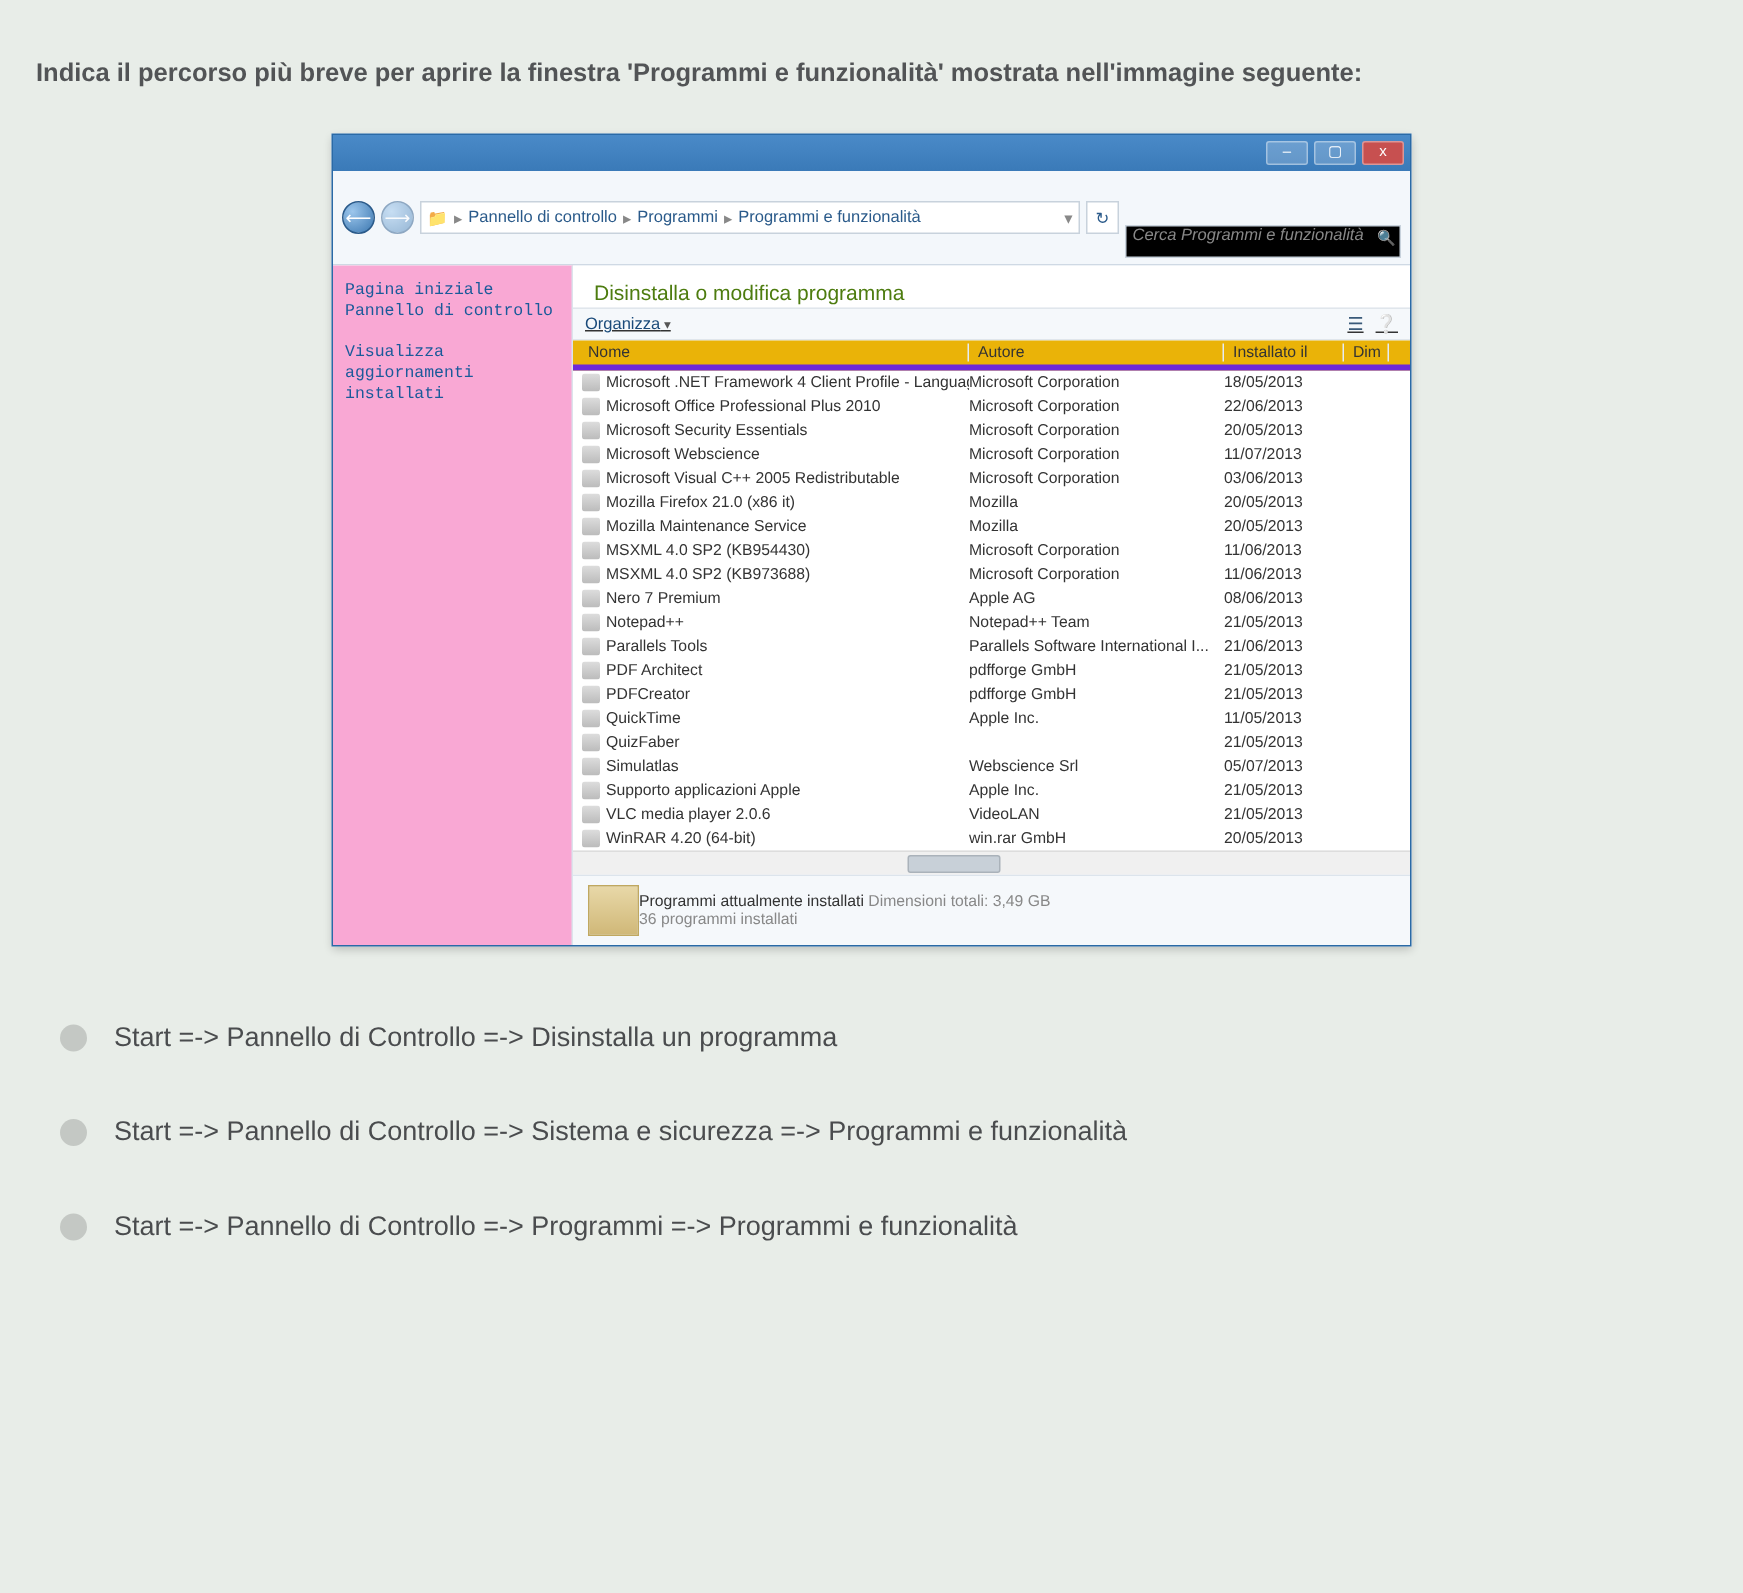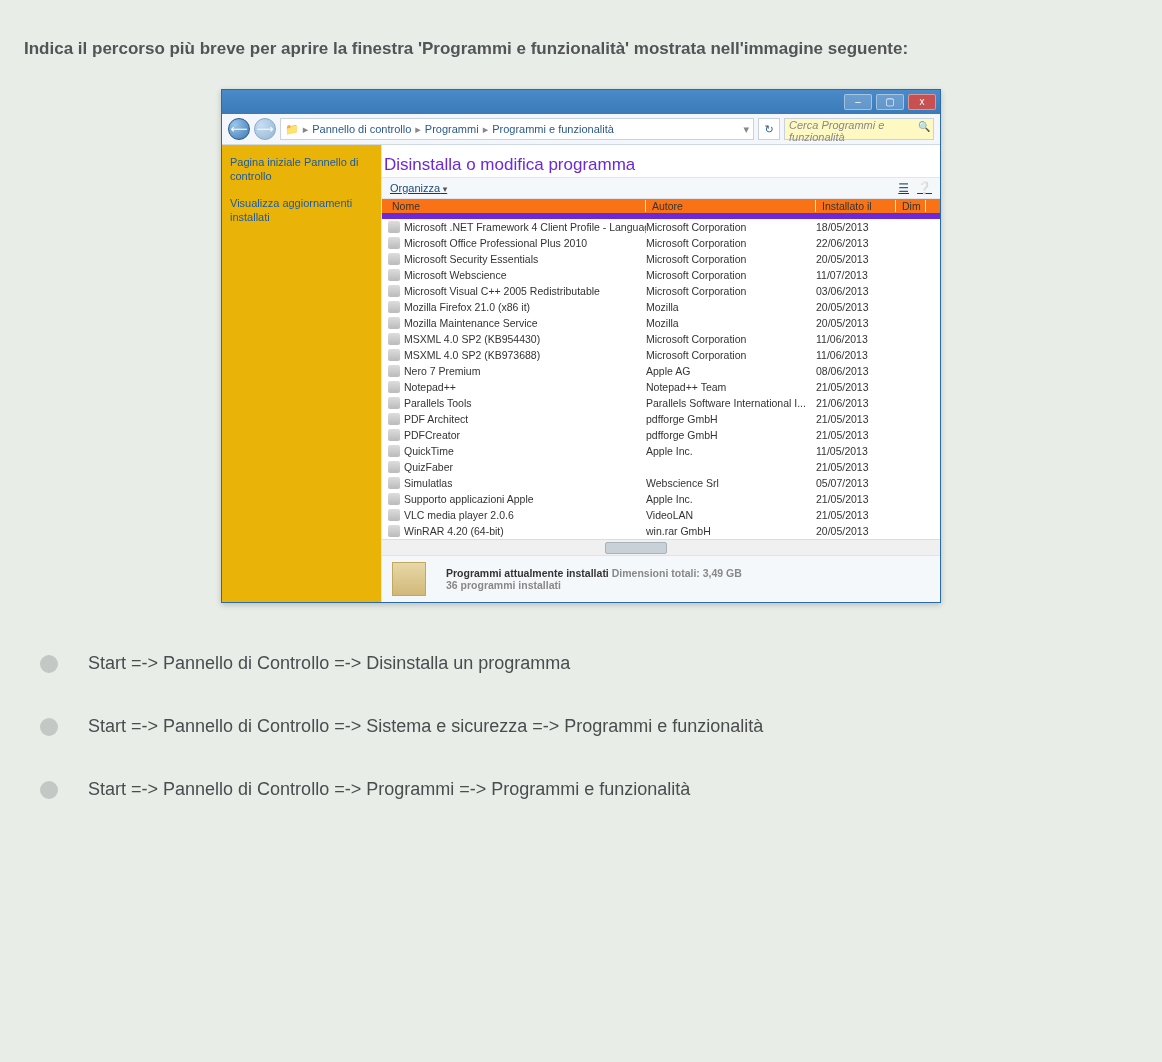--- a/index.html
+++ b/index.html
@@ -83,67 +83,69 @@
   .crumbs .sep { color: #888; }
   .refreshbtn {
     width: 22px; height: 22px;
     border: 1px solid #c8d2dc;
     background: #fff;
     font-size: 11px;
     display: flex; align-items: center; justify-content: center;
     color: #2a5a8a;
   }
   .searchbox {
-    width: 150px; height: 22px;
+    width: 184px; height: 22px;
     border: 1px solid #c8d2dc;
-    background: #fef9c3;
+    background: #000000;
     font-size: 11px;
     font-style: italic;
     color: #888;
     padding: 0 18px 0 4px;
     position: relative;
+    margin-top: 32px;
   }
   .searchbox::after {
     content: "🔍";
     position: absolute; right: 2px; top: 2px;
     font-size: 10px;
     color: #2a5a8a;
     font-style: normal;
   }
   .body {
     display: flex;
     background: #fff;
   }
   .sidebar {
     width: 160px;
-    background: #eab308;
+    background: #f9a8d4;
     border-right: 1px solid #dce4ec;
     padding: 10px 8px;
     font-size: 11px;
+    font-family: Liberation Mono, monospace;
   }
   .sidebar .slink {
     color: #1a5a9a;
     margin-bottom: 12px;
     cursor: pointer;
     line-height: 1.3;
   }
   .sidebar .slink.with-icon { position: relative; padding-left: 14px;}
   .sidebar .slink.with-icon::before {
     content: "⚙"; position: absolute; left: -2px; top: 0;
     font-size: 10px; color: #5a8ab8;
   }
   .main {
     flex: 1;
     display: flex;
     flex-direction: column;
   }
   .main .heading {
-    padding: 10px 14px 2px 2px;
-    color: #6d28d9;
-    font-size: 17px;
+    padding: 10px 14px 2px 14px;
+    color: #4d7c0f;
+    font-size: 14px;
   }
   .main .sub {
     padding: 4px 14px 10px 14px;
     font-size: 10.5px;
     color: #555;
   }
   .toolbar {
     border-top: 1px solid #e0e6ec;
     border-bottom: 1px solid #e0e6ec;
     background: #f5f8fb;
@@ -157,22 +159,22 @@
   .toolbar .org { color: #1a4a7a; }
   .toolbar .org::after { content: " ▾"; font-size: 9px; color: #555;}
   .toolbar .right-icons { display: flex; gap: 8px; color: #3a5a7a; font-size: 12px;}
   .listhead, .listrow {
     display: grid;
     grid-template-columns: 260px 170px 80px 30px;
     font-size: 10.5px;
     padding: 0 4px;
   }
   .listhead {
-    background: #f97316;
-    border-bottom: 6px solid #6d28d9;
+    background: #eab308;
+    border-bottom: 4px solid #6d28d9;
     color: #333;
     height: 20px;
     align-items: center;
   }
   .listhead .hcell { padding-left: 6px; border-right: 1px solid #e6ecf2;}
   .listbody {
     height: 320px;
     overflow-y: scroll;
     overflow-x: hidden;
   }
@@ -199,44 +201,43 @@
     position: absolute;
     left: 40%; top: 2px;
     width: 60px; height: 10px;
     background: #c8d0d8;
     border: 1px solid #aab2ba;
     border-radius: 2px;
   }
   .statusbar {
     display: flex;
     align-items: center;
-    gap: 20px;
+    gap: 0;
     padding: 6px 10px;
     border-top: 1px solid #dce4ec;
     background: #f5f8fb;
     font-size: 10.5px;
     color: #333;
-    font-weight: bold;
   }
   .statusbar .sicon {
     width: 34px; height: 34px;
     background: linear-gradient(#e8d8a8,#d0b878);
     border: 1px solid #c0a860;
   }
   .statusbar .stxt .l1 { color: #333; }
   .statusbar .stxt .l1 .dim { color: #888; }
   .statusbar .stxt .l2 { color: #888; }
 
   .answers {
     padding: 40px 20px 0 40px;
   }
   .answer {
     display: flex;
     align-items: center;
-    gap: 30px;
+    gap: 18px;
     margin-bottom: 42px;
     font-size: 18px;
     color: #4a4c4e;
   }
   .radio {
     width: 18px; height: 18px;
     border-radius: 50%;
     background: #c4c8c4;
     flex: 0 0 18px;
   }

